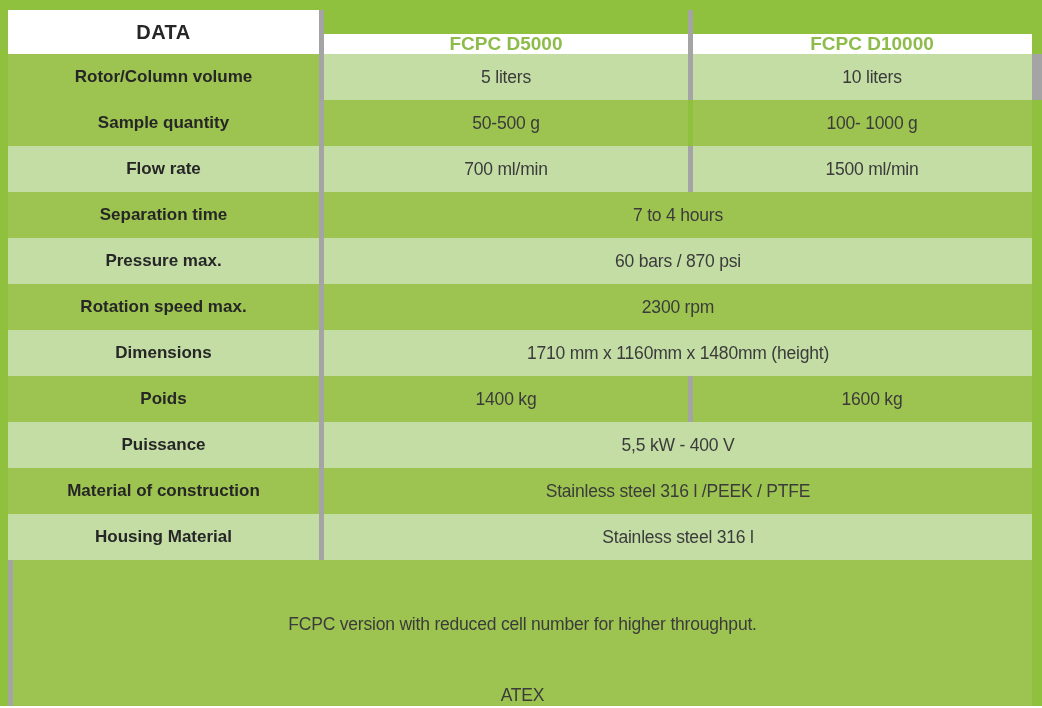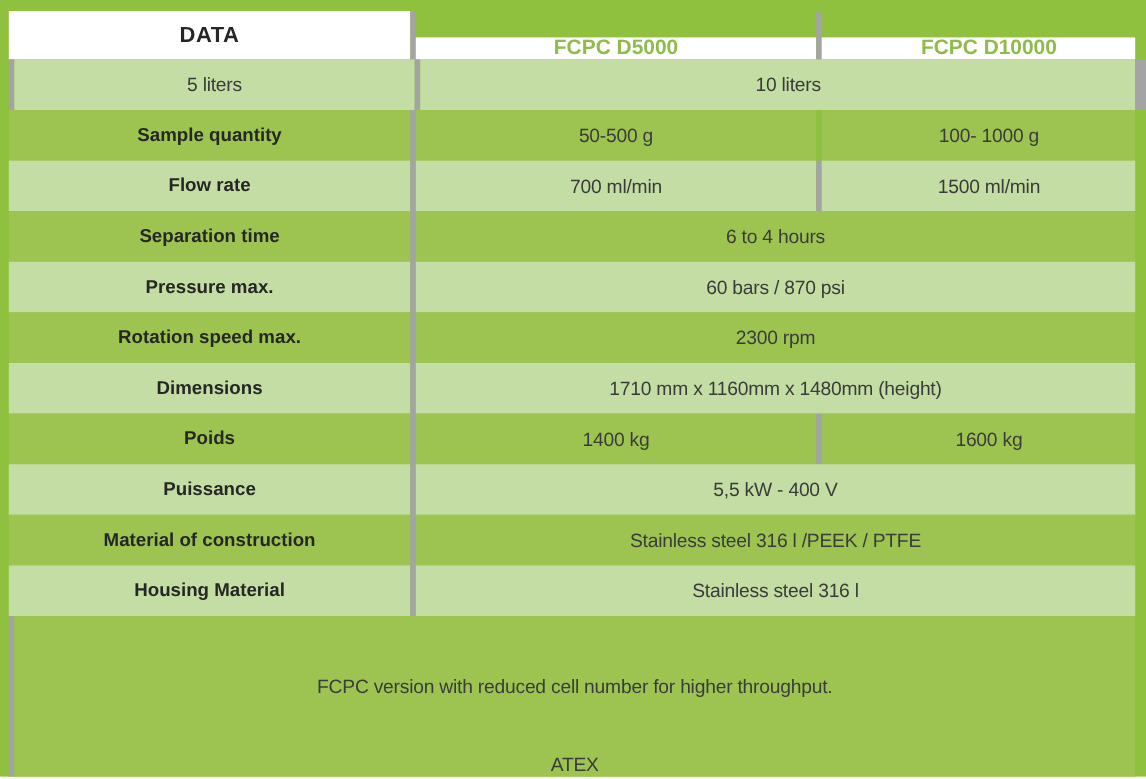--- a/index.html
+++ b/index.html
@@ -16,21 +16,21 @@
     padding:10px 10px 7px 8px;
     display:flex; flex-direction:column;
   }
   .row { display:flex; height:46px; flex:0 0 auto; }
   .row.header { height:44px; }
   .row.options-row { flex:1 1 auto; height:auto; }
   .cell {
     display:flex; align-items:center; justify-content:center;
     text-align:center; box-sizing:border-box;
   }
-  .c-label  { width:365px; }
+  .c-label  { width:311px; }
   .c-v1     { width:364px; }
   .c-v2     { flex:1;padding-left:19px; }
   .c-merged { flex:1; }
   .vdiv { width:5px; flex:0 0 auto; background:#a4a4a4; }
   .vdiv.green-div { background:#8fc13e; }
   .bg-white { background:#ffffff; }
   .bg-dark  { background:#9dc450; }
   .bg-light { background:#c3dda4; }
   .t-label  { font-weight:bold; font-size:17px; color:#262626; }
   .t-value  { font-size:17.5px; color:#3b3b3b; letter-spacing:-0.2px; }
@@ -55,20 +55,21 @@
 
     <div class="row header">
       <div class="cell c-label bg-white t-head-data">DATA</div>
       <div class="vdiv"></div>
       <div class="cell c-v1 bg-white t-head-model">FCPC D5000</div>
       <div class="vdiv"></div>
       <div class="cell c-v2 bg-white t-head-model">FCPC D10000</div>
     </div>
 
     <div class="row">
+      <div class="cell c-label bg-dark t-label">Rotor/Column volume</div>
       <div class="vdiv"></div>
       <div class="cell c-v1 bg-light t-value">5 liters</div>
       <div class="vdiv"></div>
       <div class="cell c-v2 bg-light t-value">10 liters</div>
     </div>
 
     <div class="row">
       <div class="cell c-label bg-dark t-label">Sample quantity</div>
       <div class="vdiv"></div>
       <div class="cell c-v1 bg-dark t-value">50-500 g</div>
@@ -80,21 +81,21 @@
       <div class="cell c-label bg-light t-label">Flow rate</div>
       <div class="vdiv"></div>
       <div class="cell c-v1 bg-light t-value">700 ml/min</div>
       <div class="vdiv"></div>
       <div class="cell c-v2 bg-light t-value">1500 ml/min</div>
     </div>
 
     <div class="row">
       <div class="cell c-label bg-dark t-label">Separation time</div>
       <div class="vdiv"></div>
-      <div class="cell c-merged bg-dark t-value">6 to 4 hours</div>
+      <div class="cell c-merged bg-dark t-value">7 to 4 hours</div>
     </div>
 
     <div class="row">
       <div class="cell c-label bg-light t-label">Pressure max.</div>
       <div class="vdiv"></div>
       <div class="cell c-merged bg-light t-value">60 bars / 870 psi</div>
     </div>
 
     <div class="row">
       <div class="cell c-label bg-dark t-label">Rotation speed max.</div>

